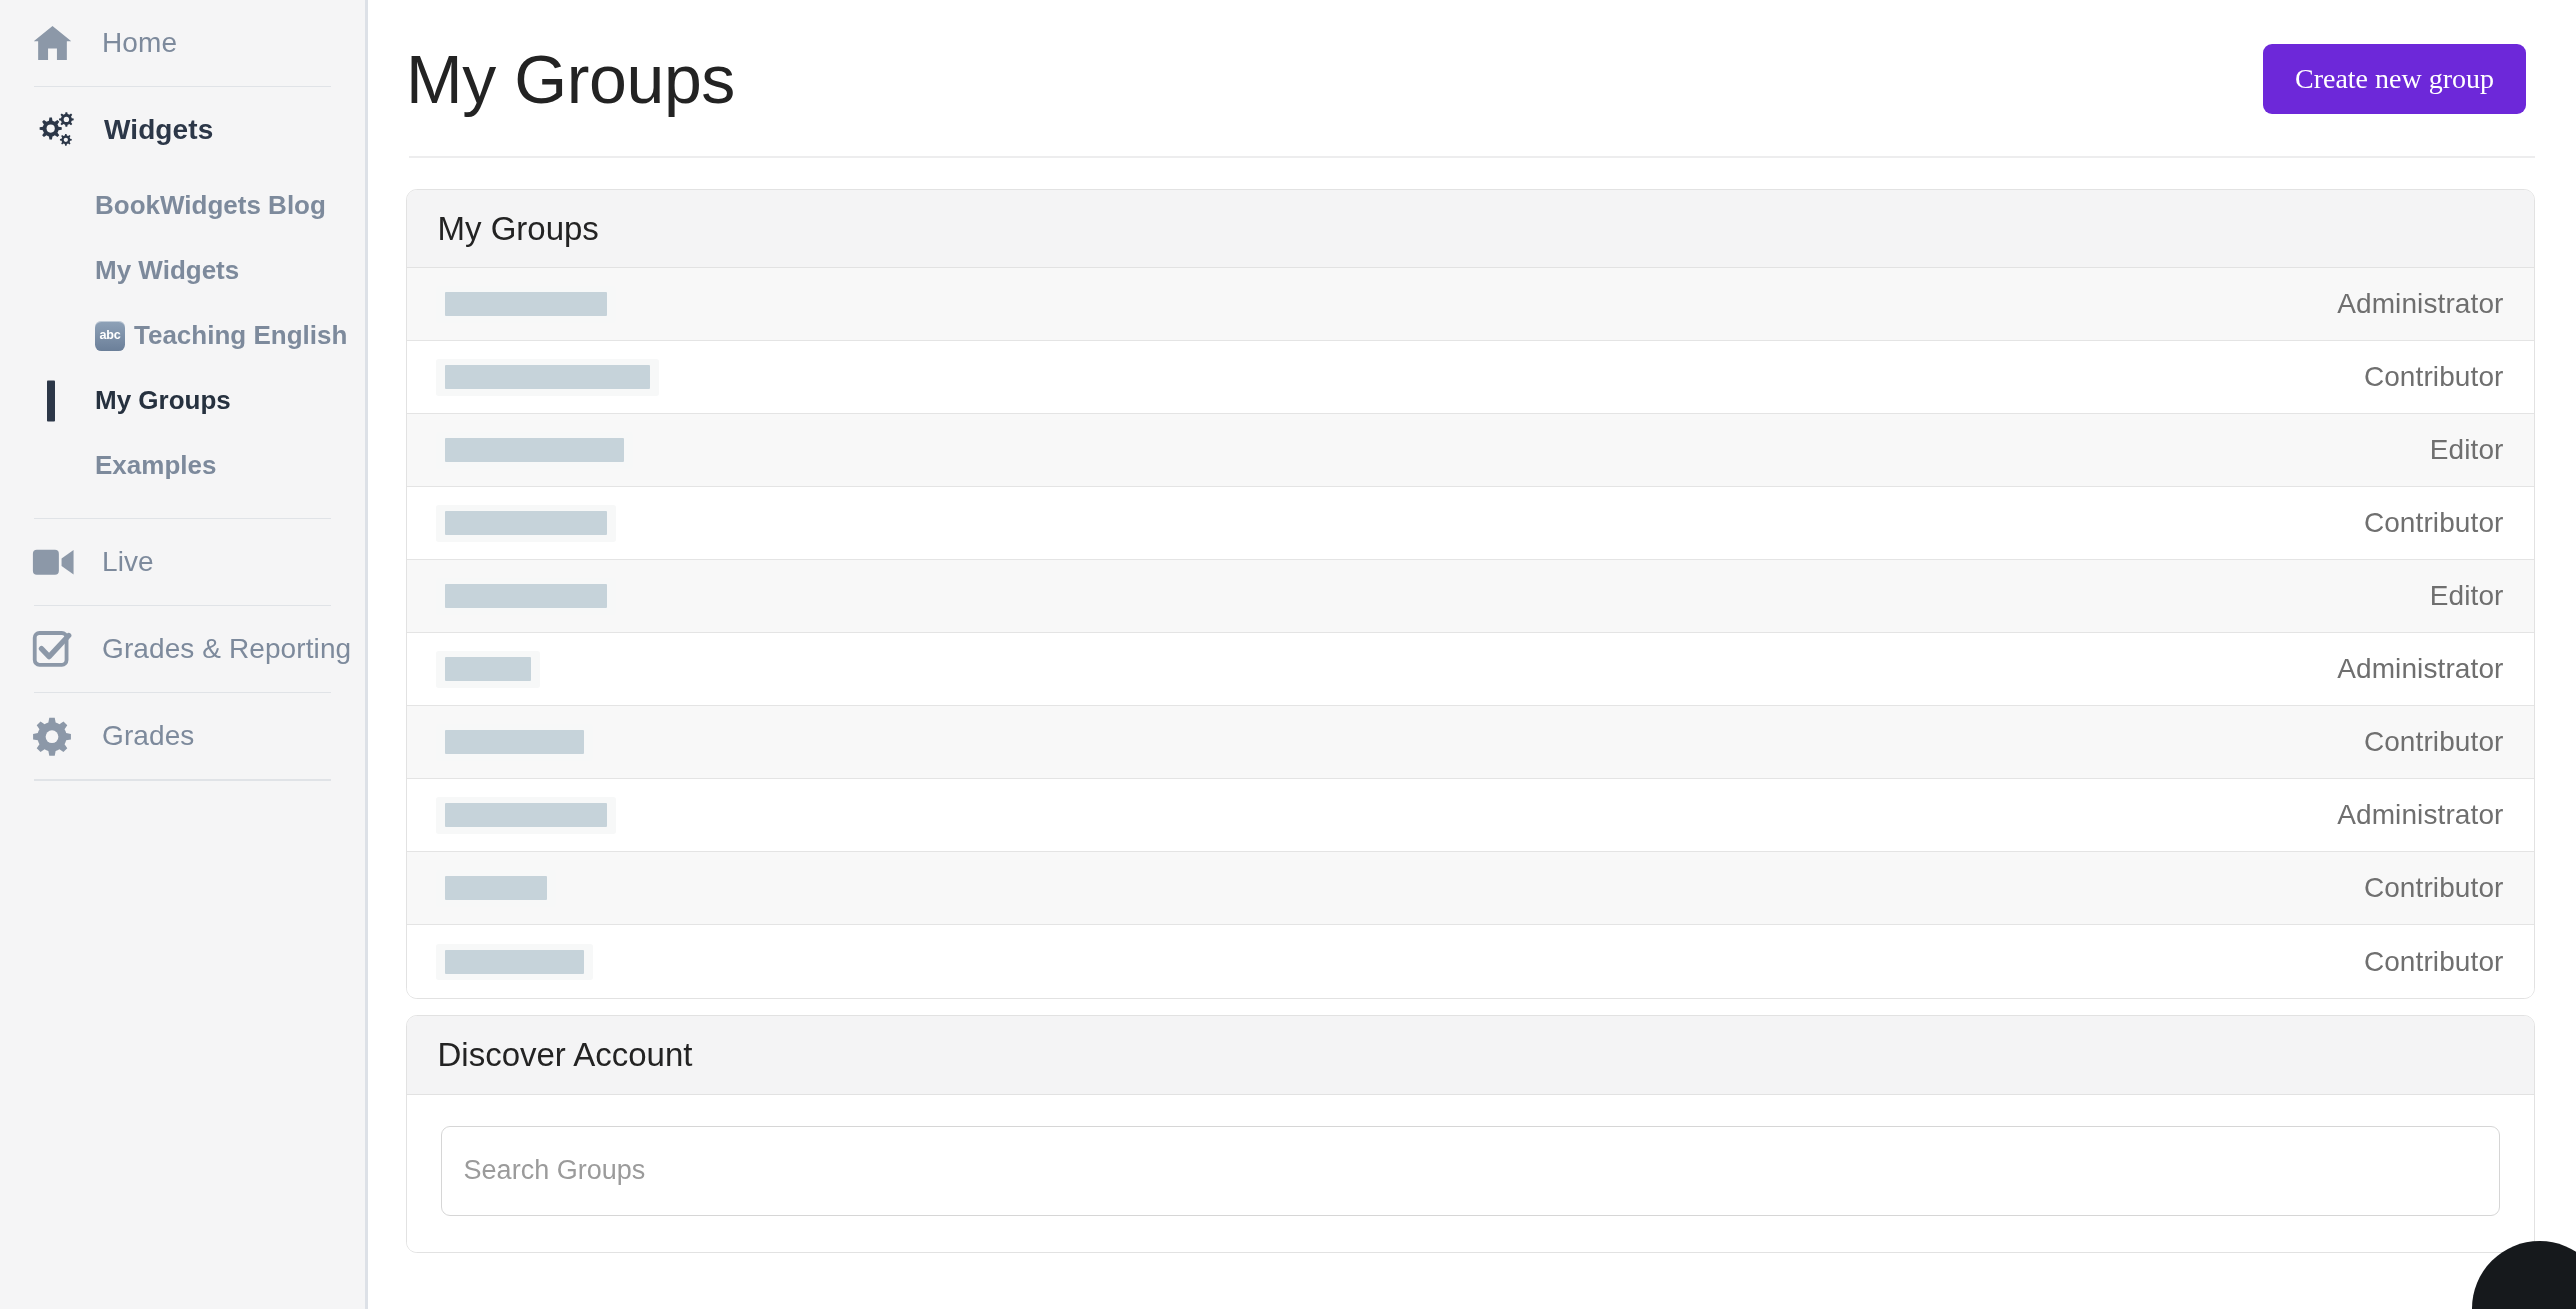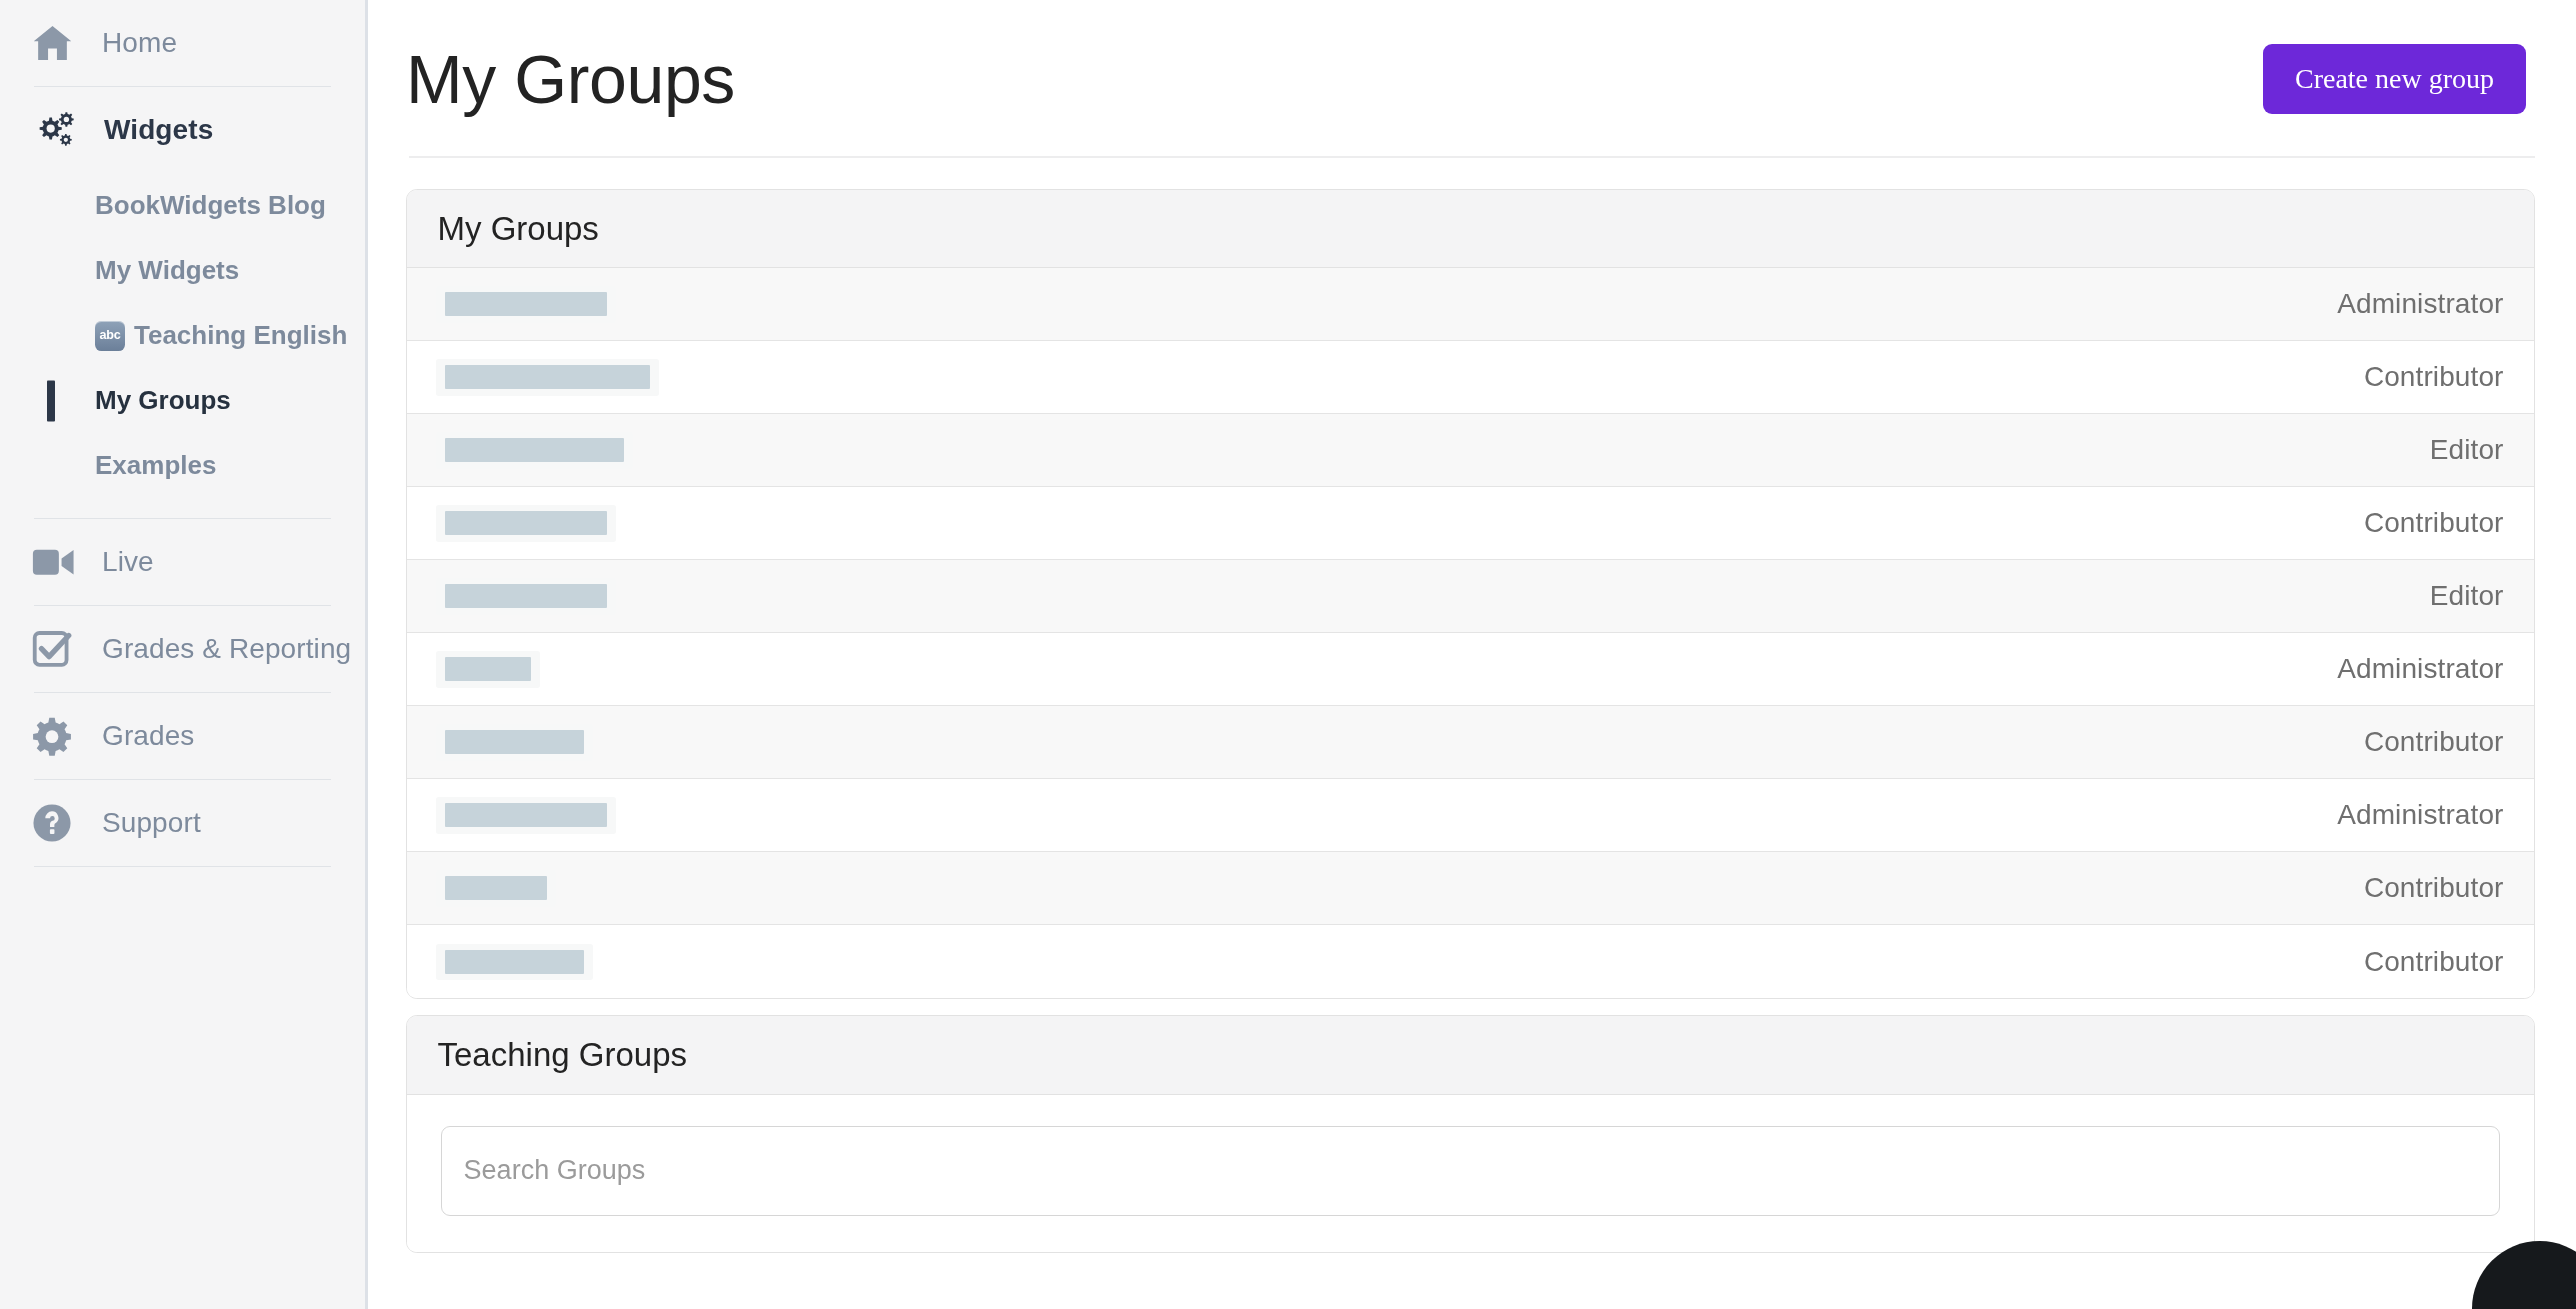--- a/index.html
+++ b/index.html
@@ -353,30 +353,20 @@
         <svg width="40" height="40" viewBox="0 0 22 22" fill="currentColor">
           <path d="M9.5 1 L12.5 1 L13 3.6 A7.4 7.4 0 0 1 15.1 4.5 L17.3 3 L19.4 5.1 L17.9 7.3 A7.4 7.4 0 0 1 18.8 9.4 L21.4 9.9 L21.4 12.9 L18.8 13.4 A7.4 7.4 0 0 1 17.9 15.5 L19.4 17.7 L17.3 19.8 L15.1 18.3 A7.4 7.4 0 0 1 13 19.2 L12.5 21.8 L9.5 21.8 L9 19.2 A7.4 7.4 0 0 1 6.9 18.3 L4.7 19.8 L2.6 17.7 L4.1 15.5 A7.4 7.4 0 0 1 3.2 13.4 L0.6 12.9 L0.6 9.9 L3.2 9.4 A7.4 7.4 0 0 1 4.1 7.3 L2.6 5.1 L4.7 3 L6.9 4.5 A7.4 7.4 0 0 1 9 3.6 Z"></path>
           <circle cx="11" cy="11.4" r="3.5" fill="#f5f5f6"></circle>
         </svg>
       </span>
       <span class="nav-label">Grades</span>
     </div>
 
     <div class="divider"></div>
 
-    <div class="nav-row top-level">
-      <span class="nav-icon">
-        <svg width="40" height="40" viewBox="0 0 22 22" fill="currentColor">
-          <circle cx="11" cy="11" r="10.2"></circle>
-          <path d="M11 4.6 A3.8 3.8 0 0 0 7.3 8.4 L9.9 8.4 A1.3 1.3 0 1 1 11.3 9.8 C10.4 10.1 9.9 10.8 9.9 11.8 L9.9 13.2 L12.3 13.2 L12.3 12.3 C12.3 11.6 12.6 11.3 13.3 10.9 A3.6 3.6 0 0 0 11 4.6 Z" fill="#f5f5f6"></path>
-          <rect x="9.85" y="14.4" width="2.5" height="2.6" rx="0.5" fill="#f5f5f6"></rect>
-        </svg>
-      </span>
-      <span class="nav-label">Support</span>
-    </div>
 
     <div class="divider"></div>
 
     <div class="sidebar-footer-dashes">
       <i style="width:41px;opacity:.4"></i>
       <i style="width:36px;opacity:.55"></i>
       <i style="width:14.4px;opacity:.6"></i>
       <i style="width:16px;"></i>
       <i style="width:23.4px;"></i>
       <i style="width:0px;margin-right:108px"></i>
@@ -458,21 +448,21 @@
               <span class="redact-wrap">
                 <span class="redact-bar" style="width: 139px;"></span>
               </span>
               <span class="group-role">Contributor</span>
             </div>
           </div>
       </section>
 
       <section class="panel" id="discover-panel">
         <div class="panel-header">
-          <div class="panel-title">Teaching Groups</div>
+          <div class="panel-title">Discover Account</div>
         </div>
         <div class="panel-body">
           <input id="search-groups-input" type="text" placeholder="Search Groups" style="">
         </div>
       </section>
 
     </div>
 
     <div id="chat-widget"></div>
   </main>

